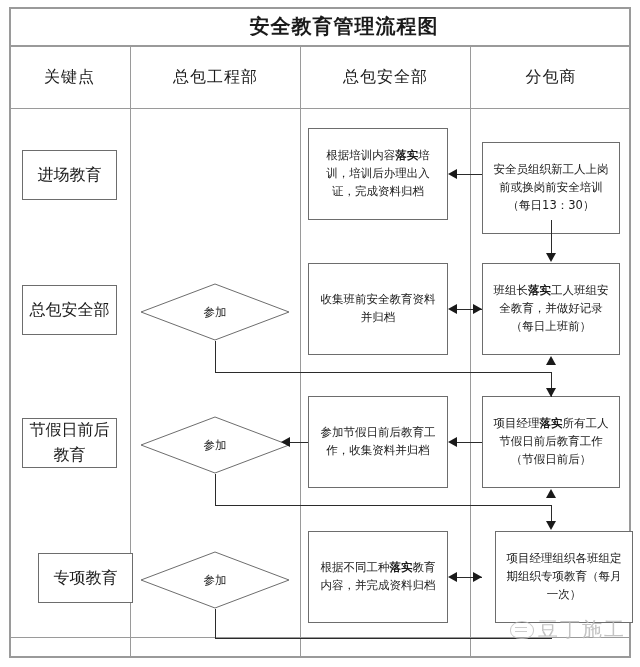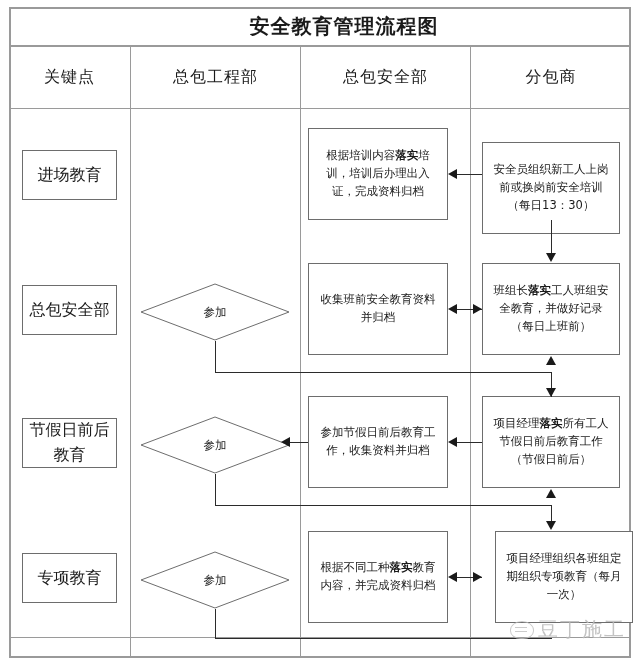--- a/index.html
+++ b/index.html
@@ -105,21 +105,21 @@
   <div class="hrule" style="left:9px;top:637px;width:622px;height:1px;"></div>
 
   <div class="hdr" style="left:131px;width:169px;">总包工程部</div>
   <div class="hdr" style="left:9px;width:121px;">关键点</div>
   <div class="hdr" style="left:301px;width:169px;">总包安全部</div>
   <div class="hdr" style="left:471px;width:160px;">分包商</div>
 
   <div class="box key" style="left:22px;top:150px;width:95px;height:50px;">进场教育</div>
   <div class="box key" style="left:22px;top:285px;width:95px;height:50px;">总包安全部</div>
   <div class="box key" style="left:22px;top:418px;width:95px;height:50px;">节假日前后教育</div>
-  <div class="box key" style="left:22px;top:553px;width:95px;height:50px;">专项教育</div>
+  <div class="box key" style="left:38px;top:553px;width:95px;height:50px;">专项教育</div>
 
   <div class="diamond" style="left:140px;top:283px;width:150px;height:58px;">
     <svg width="150" height="58" viewBox="0 0 150 58">
       <polygon points="75,1 149,29 75,57 1,29" fill="#ffffff" stroke="#6d6d6d" stroke-width="1"></polygon>
     </svg>
     <div class="dlabel">参加</div>
   </div>
 
   <div class="diamond" style="left:140px;top:416px;width:150px;height:58px;">
     <svg width="150" height="58" viewBox="0 0 150 58">

